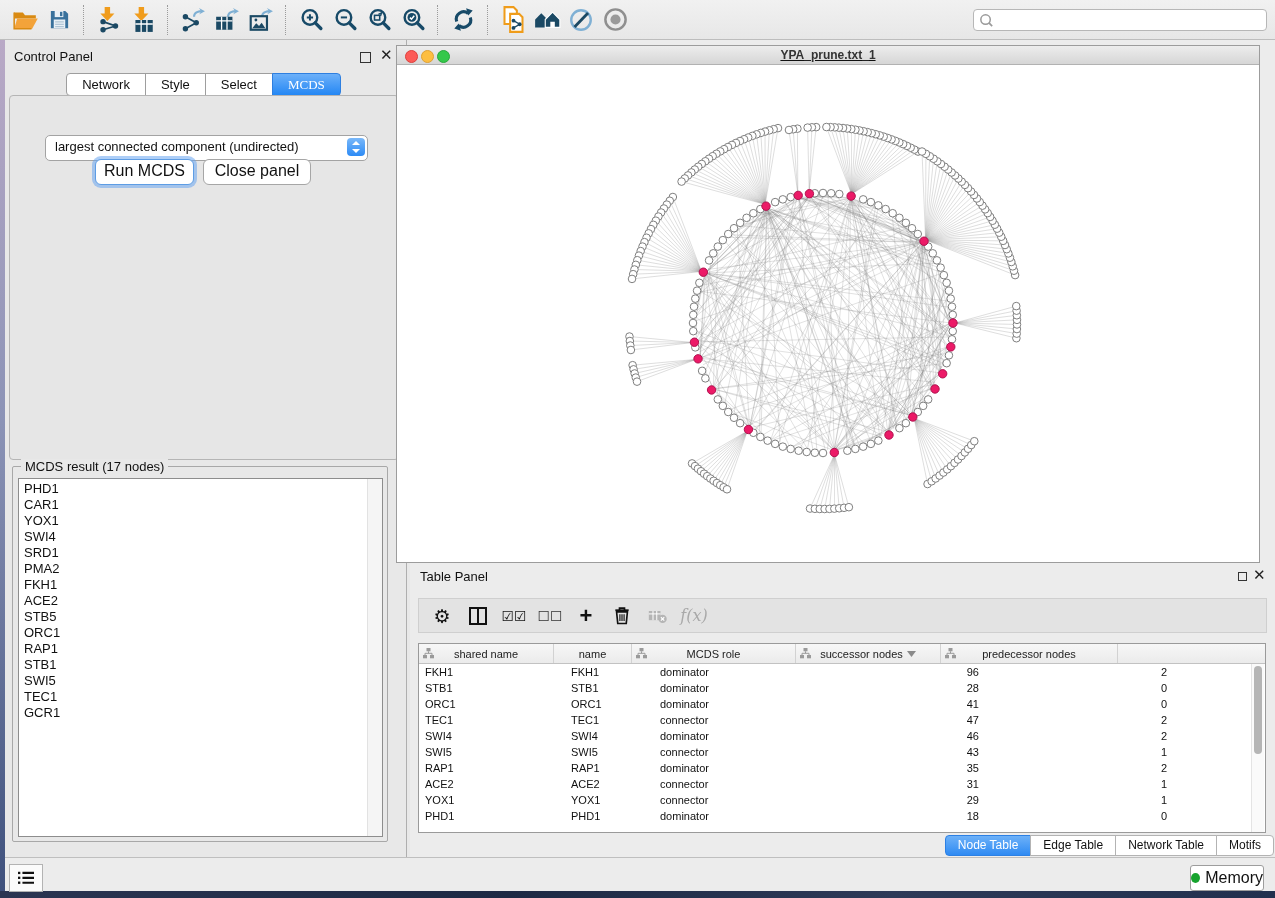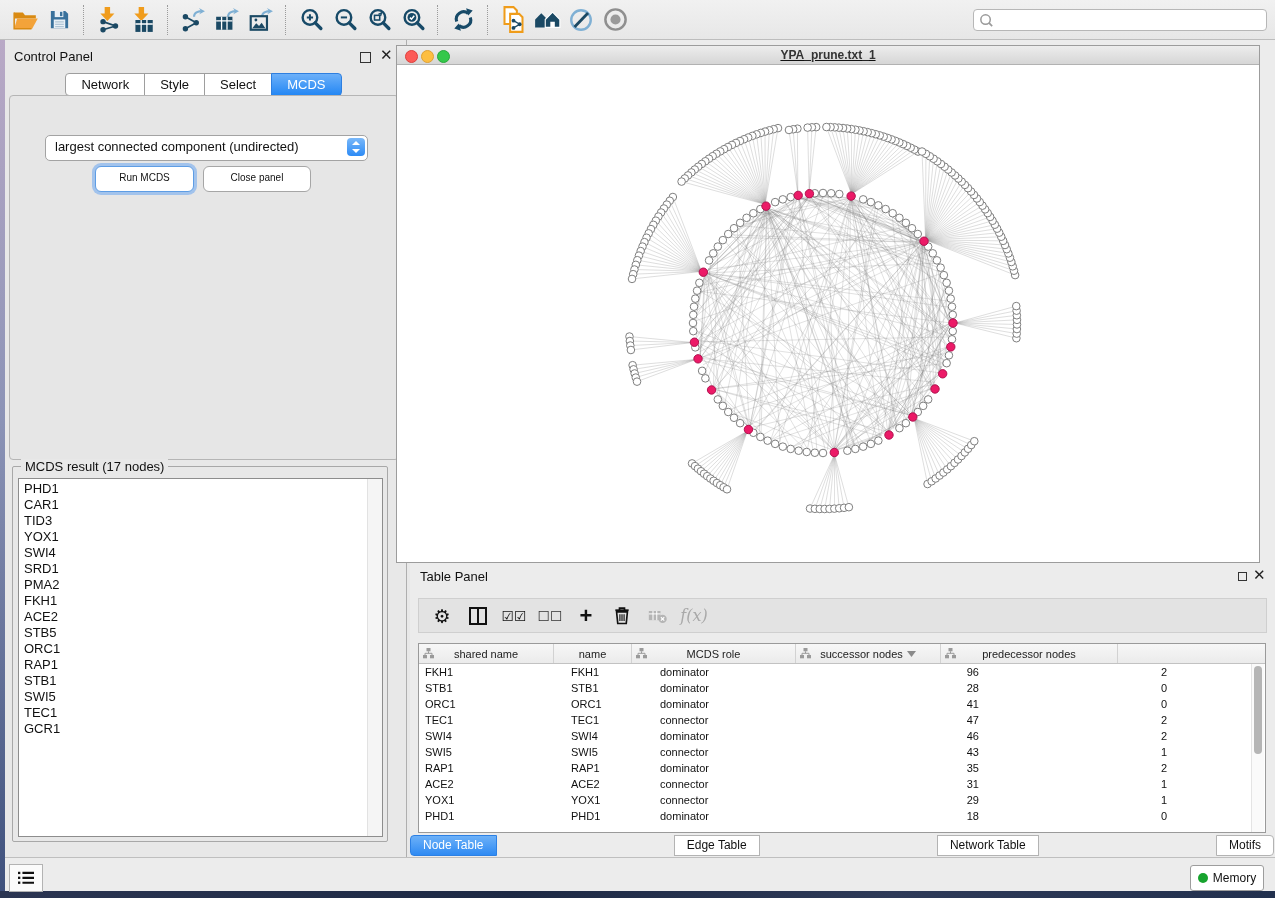--- a/index.html
+++ b/index.html
@@ -24,33 +24,33 @@
   
   #control-panel{left:5px;top:40px;width:397px;height:817px;background:#e8e8e8;}
   #cp-title{position:absolute;left:9px;top:9px;font-size:13px;color:#111;}
   .float-ico{position:absolute;width:9px;height:9px;border:1.5px solid #333;top:12px;}
   .close-ico{position:absolute;top:7px;font-size:15px;font-weight:bold;color:#222;line-height:16px;}
   #cp-tabs{position:absolute;left:0;top:33px;width:100%;display:flex;justify-content:center;}
   .cp-tab{height:21px;line-height:21px;padding:0 15px;background:#fff;border:1px solid #9e9e9e;margin-left:-1px;
           font-size:13px;color:#111;}
   .cp-tab:first-child{border-radius:4px 0 0 4px;margin-left:0;}
   .cp-tab:last-child{border-radius:0 4px 4px 0;}
-  .cp-tab.active{background:linear-gradient(#6cb0f9,#2487f4);border-color:#2e7fe0;color:#fff;}
+  .cp-tab.active{background:linear-gradient(#6cb0f9,#2487f4);border-color:#2e7fe0;color:#fff;font-family:Liberation Serif, serif;}
   #cp-content{position:absolute;left:4px;top:55px;width:388px;height:363px;background:#e6e6e6;
               border:1px solid #b5b5b5;border-radius:4px;}
   #opt-label{position:absolute;left:0;top:16px;width:100%;text-align:center;font-size:13px;}
   #opt-select{position:absolute;left:35px;top:39px;width:312px;height:24px;background:#fff;border:1px solid #a3a3a3;
               border-radius:5px;font-size:13px;line-height:22px;padding-left:9px;}
   #opt-stepper{position:absolute;right:2px;top:2px;width:18px;height:18px;border-radius:4px;
                background:linear-gradient(#79b8f9,#2d8bf5);}
   #opt-stepper:before,#opt-stepper:after{content:"";position:absolute;left:5px;border-left:4px solid transparent;border-right:4px solid transparent;}
   #opt-stepper:before{top:3px;border-bottom:4px solid #fff;}
   #opt-stepper:after{bottom:3px;border-top:4px solid #fff;}
-  .cp-btn{position:absolute;top:70px;height:24px;background:#fff;border:1px solid #a6a6a6;border-radius:6px;
-          font-size:10px;text-align:center;line-height:22px;}
+  .cp-btn{position:absolute;top:63px;height:24px;background:#fff;border:1px solid #a6a6a6;border-radius:6px;
+          font-size:16px;text-align:center;line-height:22px;}
   #run-btn{left:85px;width:97px;border-color:#5e9de4;box-shadow:0 0 0 3px rgba(106,166,240,.55);}
   #close-btn{left:193px;width:106px;}
   #mcds-group{position:absolute;left:7px;top:426px;width:374px;height:374px;border:1px solid #a8a8a8;border-radius:2px;}
   #mcds-legend{position:absolute;left:8px;top:-8px;background:#e8e8e8;padding:0 4px;font-size:13px;}
   #mcds-list{position:absolute;left:5px;top:11px;width:363px;height:357px;background:#fff;border:1px solid #8d8d8d;overflow:hidden;}
   .mcds-item{font-size:13px;line-height:16px;padding-left:5px;}
   .mcds-item:first-child{margin-top:2px;}
   #mcds-scroll{position:absolute;right:0;top:0;width:14px;height:100%;background:#f5f5f5;border-left:1px solid #e2e2e2;}
 
   
@@ -78,34 +78,34 @@
   #table{left:418px;top:643px;width:848px;height:190px;background:#fff;border:1px solid #9a9a9a;overflow:hidden;}
   #tbl-head{display:flex;height:19px;background:linear-gradient(#f7f7f7,#ebebeb);border-bottom:1px solid #c2c2c2;}
   .th{display:flex;align-items:center;justify-content:center;gap:4px;font-size:11px;color:#222;
       border-right:1px solid #d2d2d2;position:relative;}
   .th .hier{position:absolute;left:4px;top:4px;}
   .tr{display:flex;height:16px;}
   .td{font-size:11px;line-height:16px;padding:0 6px;white-space:nowrap;overflow:hidden;}
   .td.num{text-align:right;}
   #tbl-scroll{position:absolute;right:1px;top:20px;width:12px;height:168px;background:#fafafa;border-left:1px solid #e4e4e4;}
   #tbl-thumb{position:absolute;left:2px;top:2px;width:8px;height:88px;background:#b5b5b5;border-radius:4px;}
-  #bottom-tabs{left:0;top:835px;width:1275px;display:flex;justify-content:space-between;}
+  #bottom-tabs{left:0;top:835px;width:1275px;display:flex;justify-content:flex-end;}
   #bottom-tabs{left:410px;width:864px;}
   .bt-tab{height:19px;line-height:19px;padding:0 12px;background:#fff;border:1px solid #b3b3b3;margin-left:-1px;
           font-size:12px;text-align:center;}
   .bt-tab:first-child{border-radius:4px 0 0 4px;margin-left:0;}
   .bt-tab:last-child{border-radius:0 4px 4px 0;}
   .bt-tab.active{background:linear-gradient(#6db1f8,#2e8af3);color:#fff;border-color:#2c80e4;}
 
   
   #status-bar{left:5px;top:857px;width:1270px;height:34px;background:#ececec;border-top:1px solid #bfbfbf;}
   #list-btn{position:absolute;left:4px;top:6px;width:32px;height:26px;background:#fbfbfb;border:1px solid #b3b3b3;
             display:flex;align-items:center;justify-content:center;}
   #memory-btn{position:absolute;right:11px;top:7px;width:72px;height:24px;background:#fff;border:1px solid #9d9d9d;
-              border-radius:3px;display:flex;align-items:center;justify-content:center;gap:5px;font-size:12px;}
+              border-radius:3px;display:flex;align-items:center;justify-content:center;gap:5px;font-size:16px;}
   #mem-dot{width:10px;height:10px;border-radius:50%;background:#17a32e;}
 </style>
 </head>
 <body>
 
 <div id="toolbar" class="abs">
   <div class="tb-btn">
     <svg width="26" height="26" viewBox="0 0 24 24">
       <path d="M2 5h8l2 2.5h10v3H2z" fill="#d98a12"></path>
         <path d="M2 20l2.8-9.5h19L18.6 20z" fill="#f3a33a"></path>
@@ -264,21 +264,20 @@
     <div id="run-btn" class="cp-btn">Run MCDS</div>
     <div id="close-btn" class="cp-btn">Close panel</div>
   </div>
 
   <div id="mcds-group">
     <span id="mcds-legend">MCDS result (17 nodes)</span>
     <div id="mcds-list">
 
     <div class="mcds-item">PHD1</div>
         <div class="mcds-item">CAR1</div>
-        <div class="mcds-item">TID3</div>
         <div class="mcds-item">YOX1</div>
         <div class="mcds-item">SWI4</div>
         <div class="mcds-item">SRD1</div>
         <div class="mcds-item">PMA2</div>
         <div class="mcds-item">FKH1</div>
         <div class="mcds-item">ACE2</div>
         <div class="mcds-item">STB5</div>
         <div class="mcds-item">ORC1</div>
         <div class="mcds-item">RAP1</div>
         <div class="mcds-item">STB1</div>

